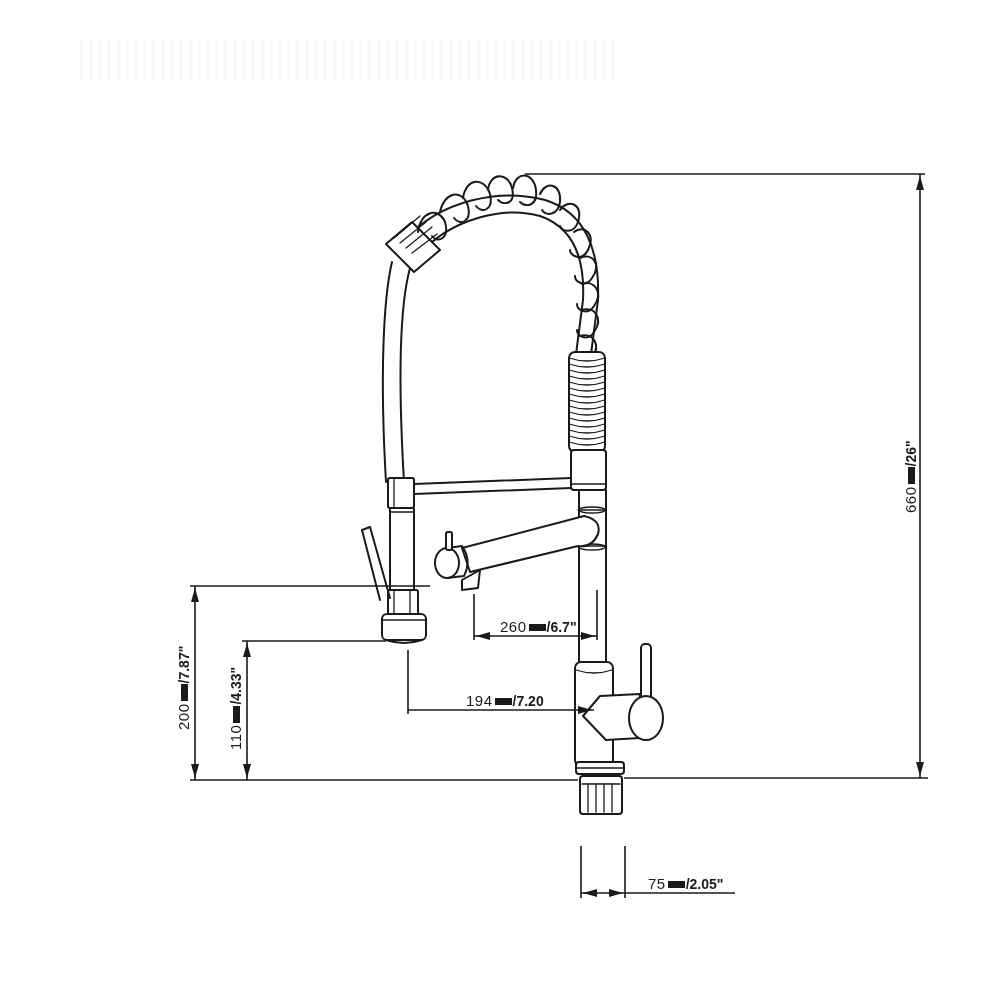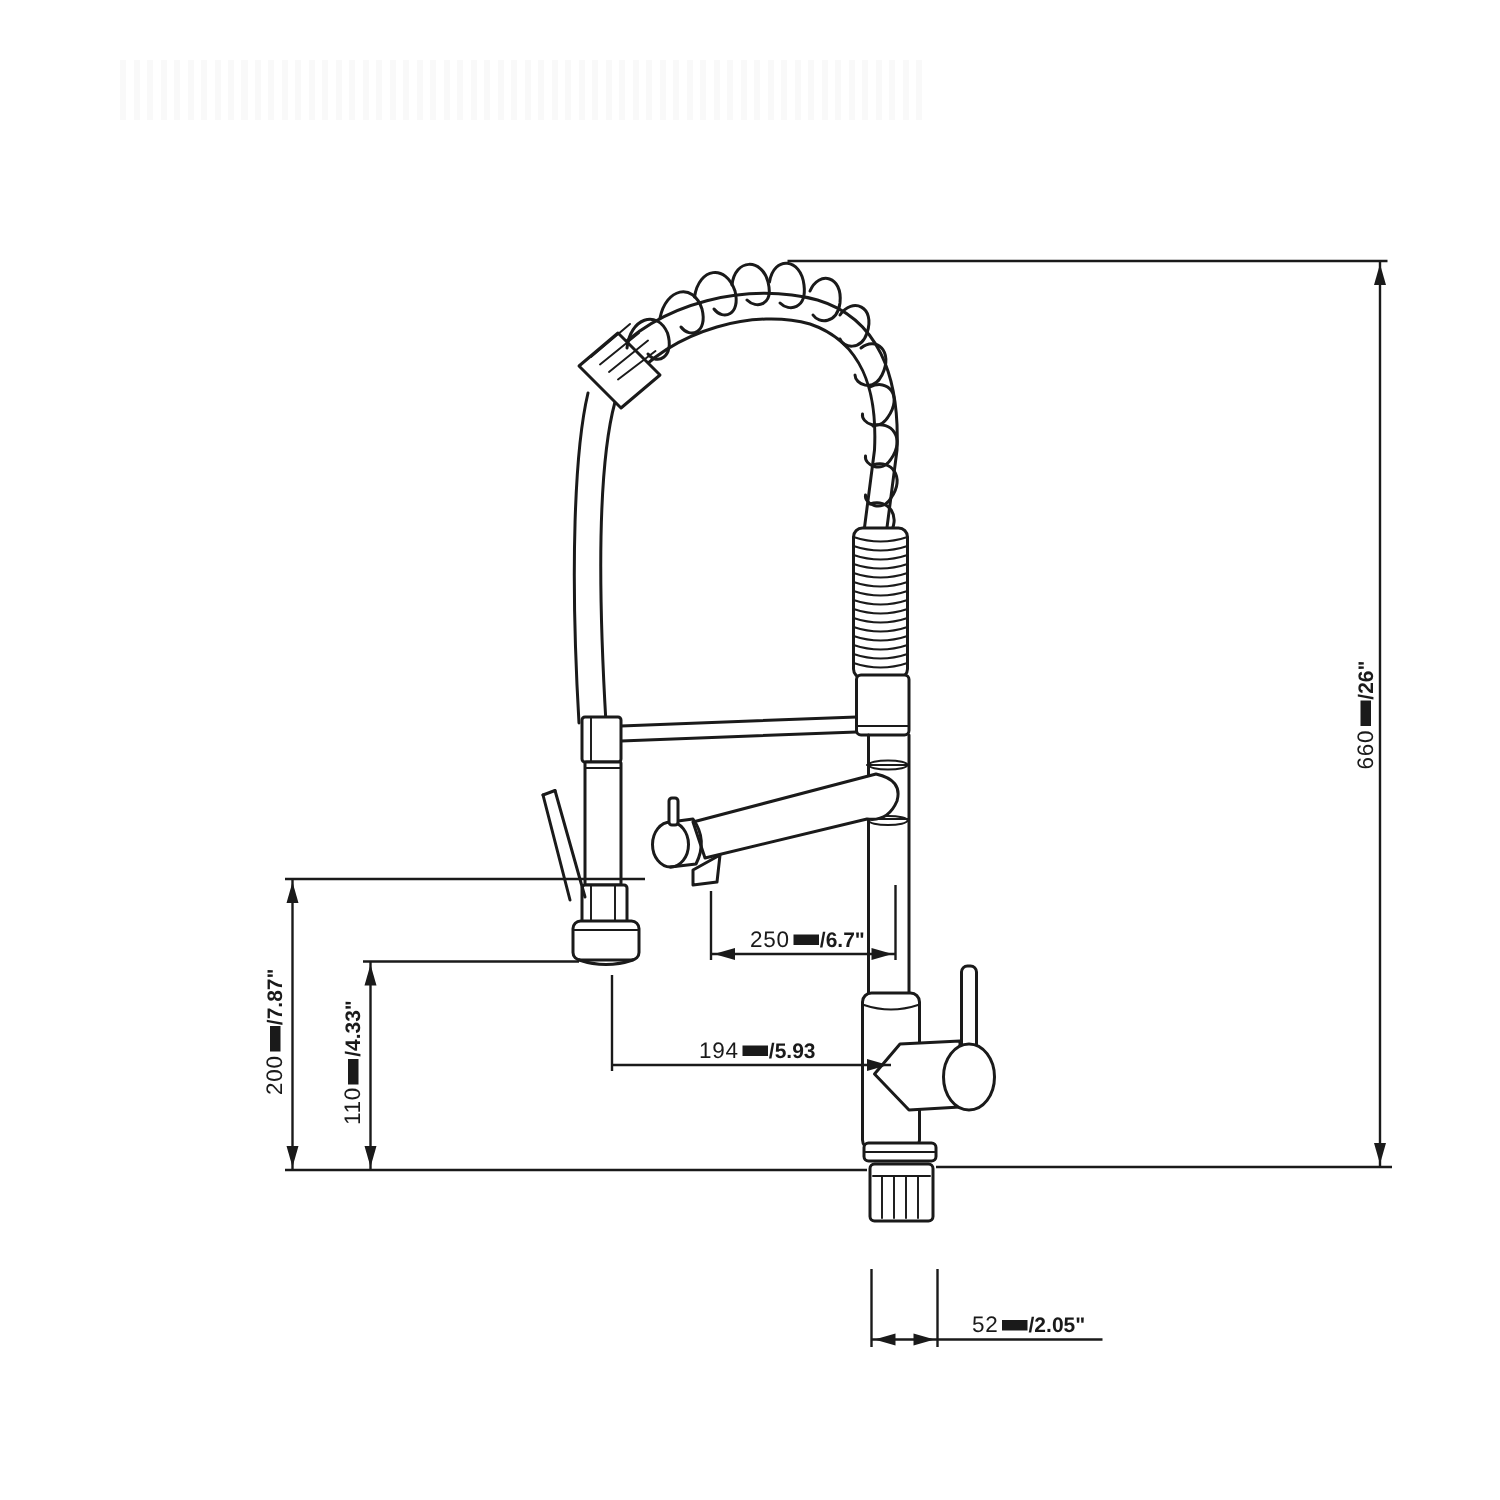--- a/index.html
+++ b/index.html
@@ -192,23 +192,23 @@
 
   <div class="lbl vert" style="left:176px; top:730px;">
     <span class="num">200</span><span class="unit"></span><span class="imp">/7.87"</span>
   </div>
 
   <div class="lbl vert" style="left:228px; top:750px;">
     <span class="num">110</span><span class="unit"></span><span class="imp">/4.33"</span>
   </div>
 
   <div class="lbl" style="left:500px; top:619px;">
-    <span class="num">250</span><span class="unit"></span><span class="imp">/6.7"</span>
+    <span class="num">260</span><span class="unit"></span><span class="imp">/6.7"</span>
   </div>
 
   <div class="lbl" style="left:466px; top:693px;">
-    <span class="num">194</span><span class="unit"></span><span class="imp">/5.93</span>
+    <span class="num">194</span><span class="unit"></span><span class="imp">/7.20</span>
   </div>
 
   <div class="lbl" style="left:648px; top:876px;">
-    <span class="num">52</span><span class="unit"></span><span class="imp">/2.05"</span>
+    <span class="num">75</span><span class="unit"></span><span class="imp">/2.05"</span>
   </div>
 </div>
 
 </body></html>

